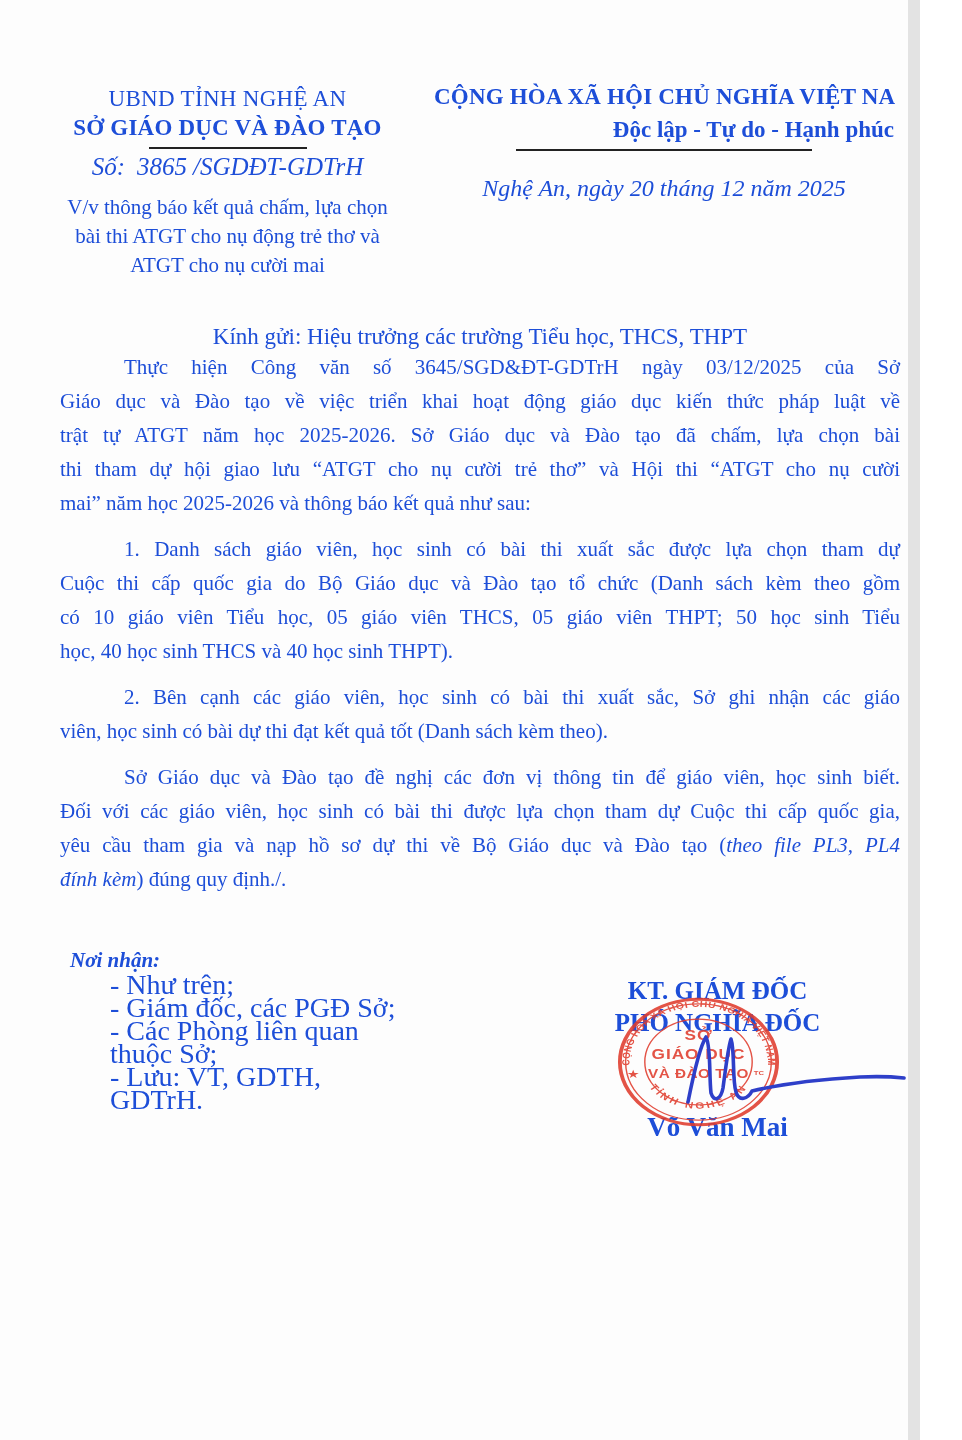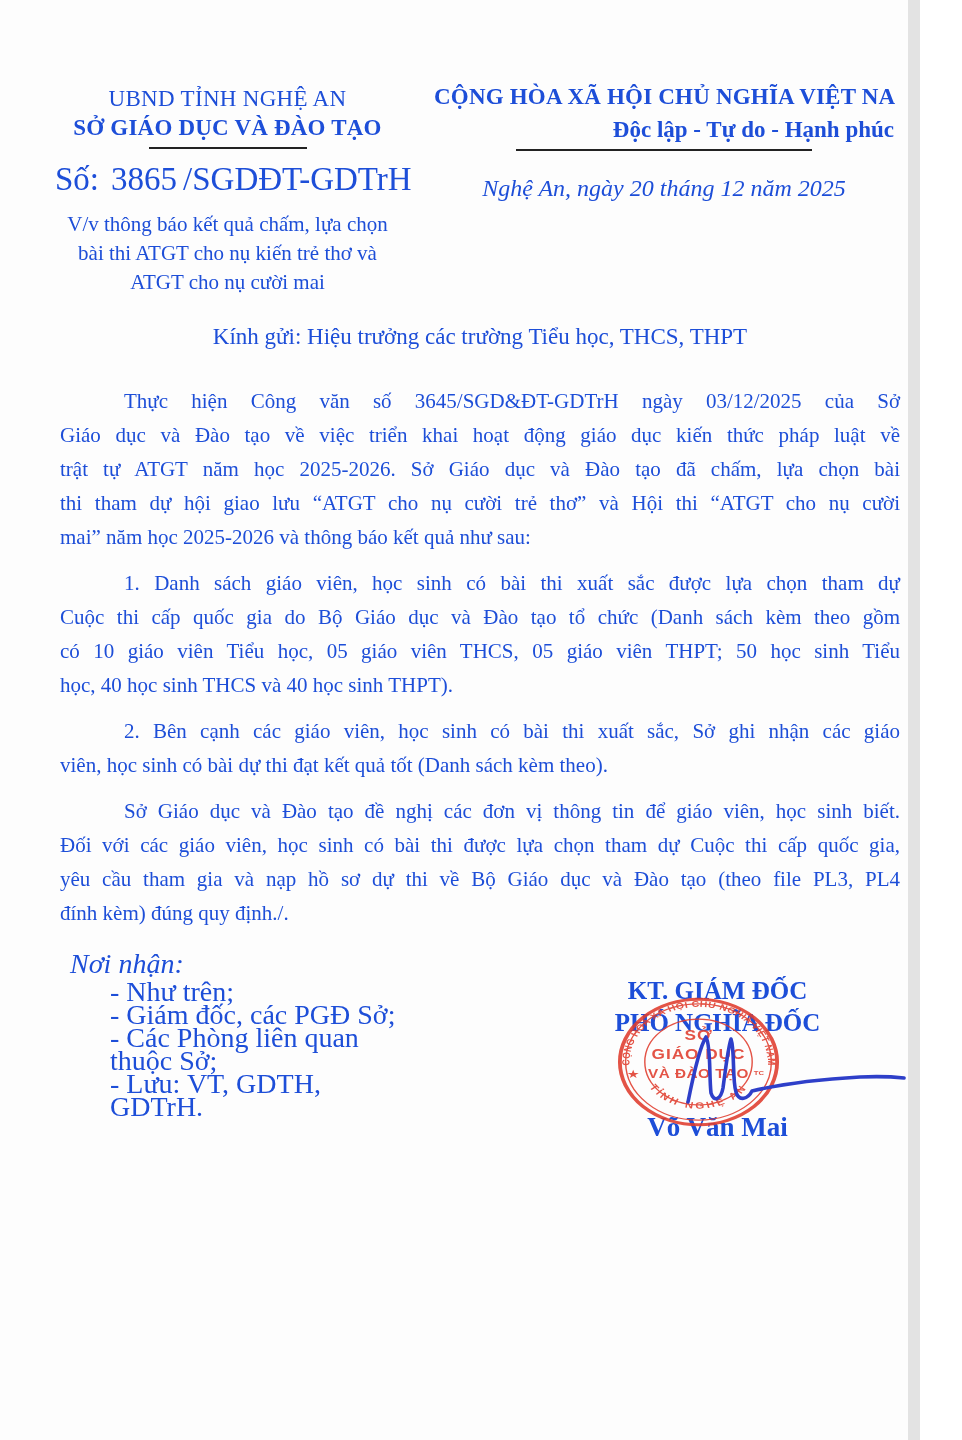--- a/index.html
+++ b/index.html
@@ -8,43 +8,43 @@
     font-family:"Liberation Serif","DejaVu Serif",serif;color:#1d4ed8;
     overflow:hidden;
   }
   .edge-strip{position:absolute;right:0;top:0;width:12px;height:100%;background:#e3e3e3;}
 
   
   .org-block{position:absolute;left:55px;top:86px;width:345px;text-align:center;}
   .org-parent{font-size:23px;letter-spacing:.3px;}
   .org-name{font-size:23px;font-weight:bold;margin-top:3px;letter-spacing:.2px;}
   .org-underline{width:158px;height:2px;background:#222;margin:6px auto 0;}
-  .doc-number{font-size:33px;margin-top:12px;white-space:nowrap;}
+  .doc-number{font-size:25px;margin-top:4px;white-space:nowrap;font-style:italic;}
   .doc-number .num{margin:0 6px 0 12px;}
   .doc-subject{font-size:21px;line-height:29px;margin-top:12px;}
 
   
   .national-block{position:absolute;left:434px;top:84px;width:460px;text-align:center;}
   .motto1{font-size:23px;font-weight:bold;white-space:nowrap;letter-spacing:.2px;}
   .motto2{font-size:23px;font-weight:bold;margin-top:7px;text-align:right;}
   .motto-underline{width:296px;height:2px;background:#222;margin:6px auto 0;}
   .dateline{font-size:24px;font-style:italic;margin-top:24px;white-space:nowrap;}
 
   
   .doc-main{position:absolute;left:60px;top:324px;width:840px;font-size:21px;}
-  .salutation{text-align:center;font-size:23px;margin-bottom:34px;}
+  .salutation{text-align:center;font-size:23px;}
   .para{margin-bottom:12px;}
   .ln{line-height:34px;text-align:justify;text-align-last:justify;}
   .ln.ind{padding-left:64px;}
   .ln.end{text-align-last:left;}
-  .it{}
+  .it{font-style:italic;}
 
   
   .recipients{position:absolute;left:70px;top:948px;width:340px;}
-  .recipients .head{font-size:28px;font-weight:normal;font-style:italic;}
+  .recipients .head{font-size:21px;font-weight:bold;font-style:italic;}
   .recipients .item{font-size:28px;line-height:23px;margin-left:40px;}
   .sig-head{position:absolute;left:585px;top:946px;width:265px;text-align:center;
             font-size:25px;font-weight:bold;line-height:32px;z-index:1;margin-top:29px;}
   .signer-name{position:absolute;left:585px;top:1112px;width:265px;text-align:center;
                font-size:27px;font-weight:bold;z-index:2;}
   .stamp-svg{position:absolute;left:617px;top:997px;z-index:3;opacity:.88;}
   .stamp-svg text{font-family:"Liberation Sans","DejaVu Sans",sans-serif;font-weight:bold;}
   .sig-svg{position:absolute;left:598px;top:1020px;z-index:4;}
 </style>
 </head>
@@ -54,21 +54,21 @@
 
   <div class="edge-strip"></div>
 
   <div class="org-block">
     <div class="org-parent">UBND TỈNH NGHỆ AN</div>
     <div class="org-name">SỞ GIÁO DỤC VÀ ĐÀO TẠO</div>
     <div class="org-underline"></div>
     <div class="doc-number"><span>Số:</span><span class="num">3865</span><span>/SGDĐT-GDTrH</span></div>
     <div class="doc-subject">
       <div>V/v thông báo kết quả chấm, lựa chọn</div>
-      <div>bài thi ATGT cho nụ kiến trẻ thơ và</div>
+      <div>bài thi ATGT cho nụ động trẻ thơ và</div>
       <div>ATGT cho nụ cười mai</div>
     </div>
   </div>
 
   <div class="national-block">
     <div class="motto1">CỘNG HÒA XÃ HỘI CHỦ NGHĨA VIỆT NA</div>
     <div class="motto2">Độc lập - Tự do - Hạnh phúc</div>
     <div class="motto-underline"></div>
     <div class="dateline">Nghệ An, ngày 20 tháng 12 năm 2025</div>
   </div>

